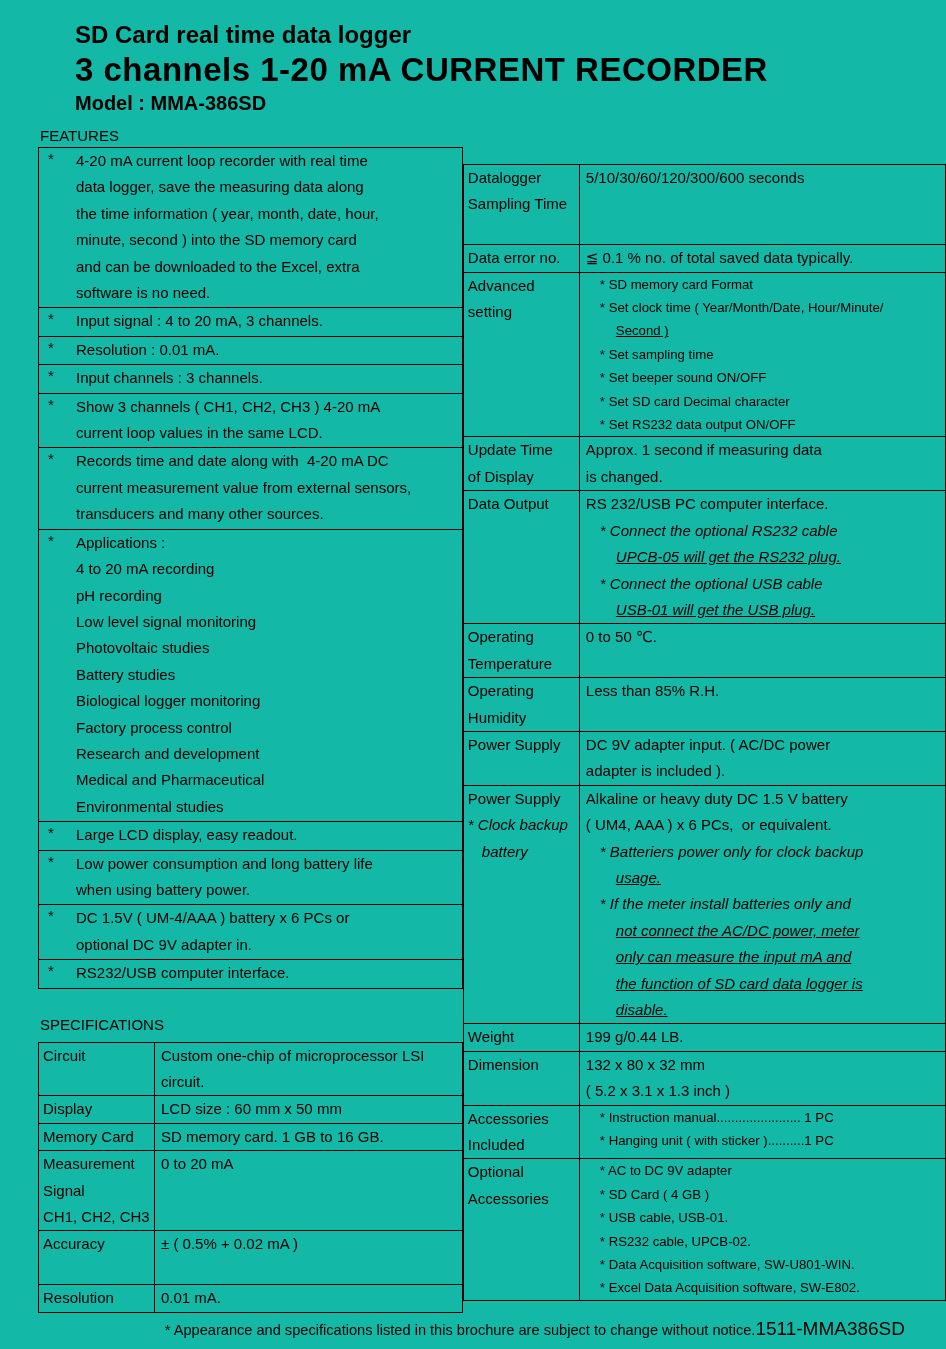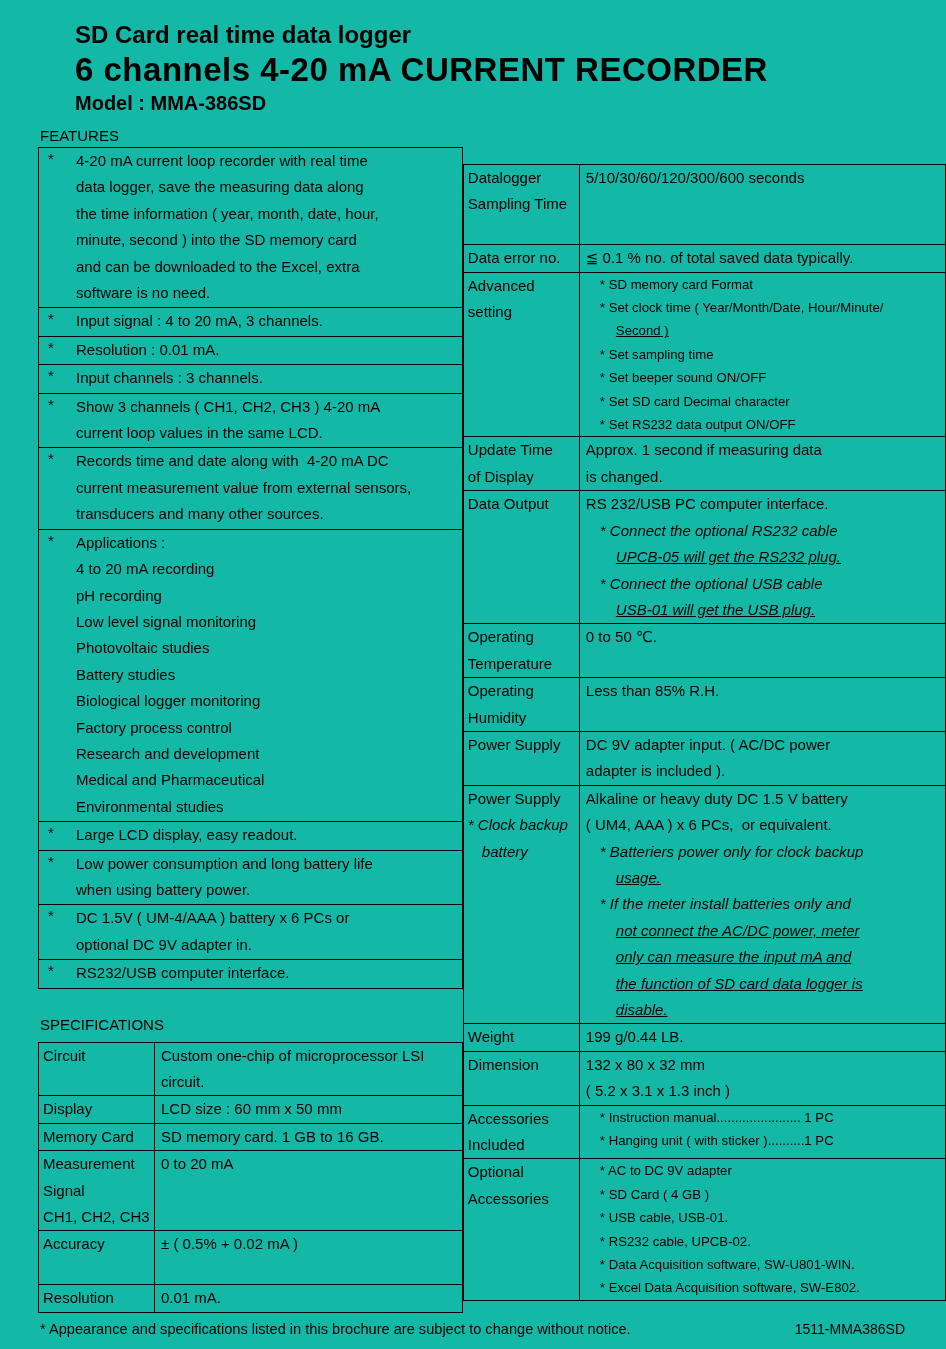--- a/index.html
+++ b/index.html
@@ -41,32 +41,32 @@
 
   
   .spec-table { border:1px solid #000; border-bottom:none; }
   .trow { display:flex; border-bottom:1px solid #000; }
   .tlabel { width:116px; border-right:1px solid #000; padding:0 2px 0 4px; }
   .tvalue { flex:1; padding:0 2px 0 6px; }
 
   .left-spec { margin-top:8px; }
   .right-table { margin-top:19px; }
 
-  .footer { display:flex; justify-content:space-between; margin:5px 41px 0 40px; align-items:baseline; }
+  .footer { display:flex; justify-content:flex-end; margin:5px 41px 0 40px; align-items:baseline; }
   .footer-note { font-size:14.6px; line-height:22px; }
-  .footer-code { font-size:14px; line-height:22px; }
+  .footer-code { font-size:19px; line-height:22px; }
 </style>
 </head>
 <body>
 
 <div class="page">
 
   <div class="header">
     <div class="subtitle">SD Card real time data logger</div>
-    <div class="title">6 channels 4-20 mA CURRENT RECORDER</div>
+    <div class="title">3 channels 1-20 mA CURRENT RECORDER</div>
     <div class="model">Model : MMA-386SD</div>
   </div>
 
   <div class="section-heading">FEATURES</div>
 
   <div class="columns">
     <div class="left-col">
       <div class="features-box">
           <div class="feature-item">
             <span class="bullet">*</span>

